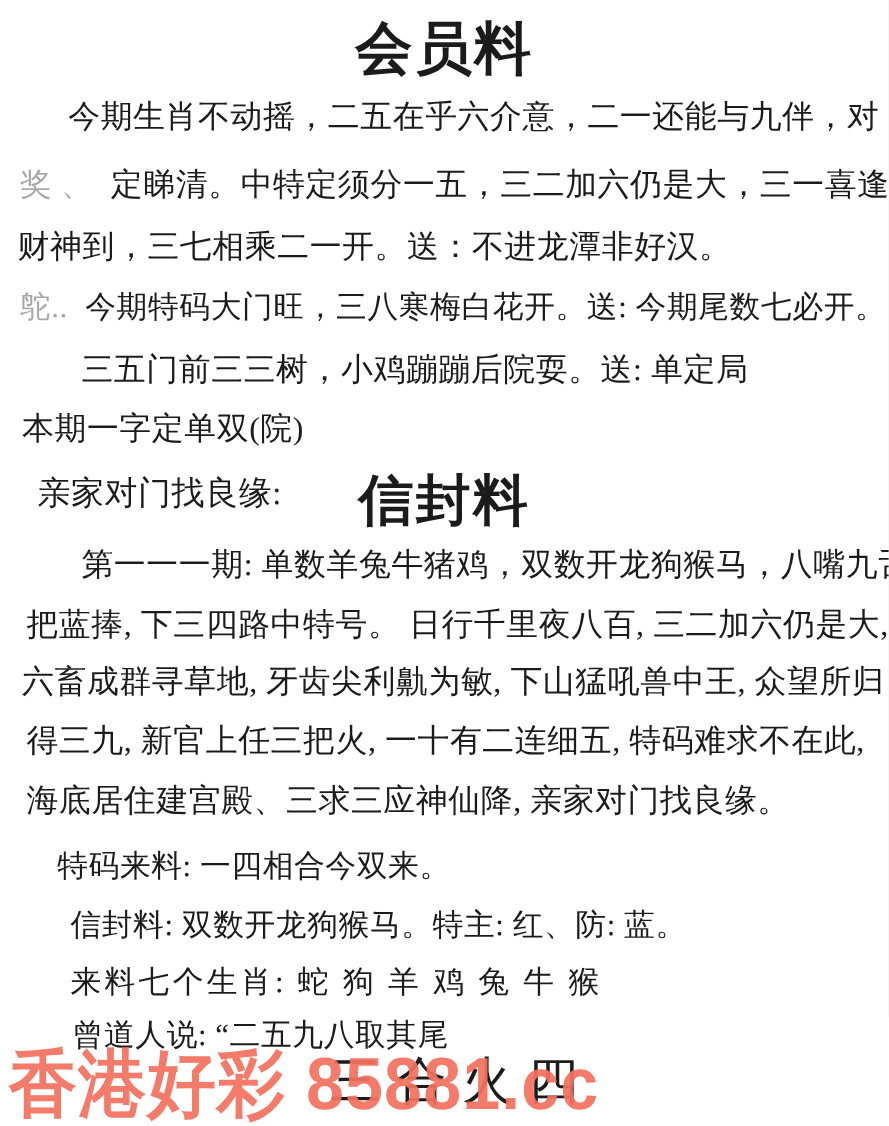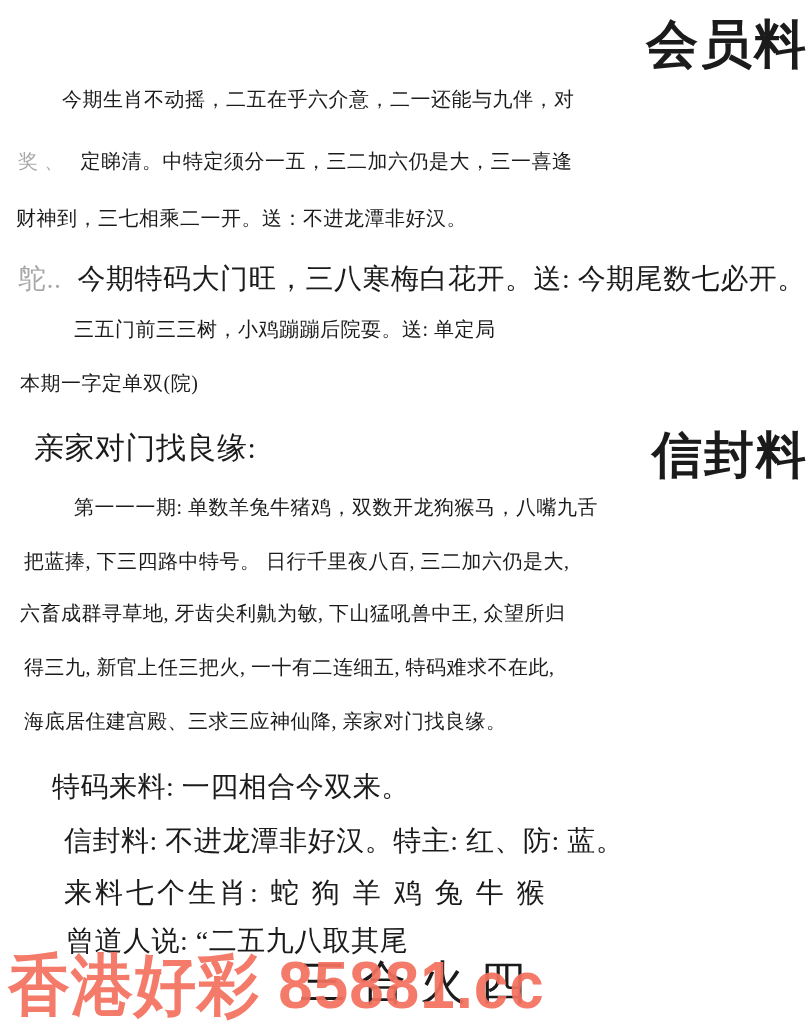--- a/index.html
+++ b/index.html
@@ -9,30 +9,30 @@
     height: 1024px;
     margin: 0 auto;
     background: #ffffff;
     overflow: hidden;
     color: #1b1b1b;
     font-family: "Liberation Serif", "DejaVu Serif", serif;
   }
   .doc-title {
     position: absolute;
     left: 0; width: 100%;
-    text-align: right;
+    text-align: center;
     font-size: 52px;
     font-weight: 700;
     letter-spacing: 2px;
     white-space: nowrap;
   }
   .line {
     position: absolute;
     white-space: nowrap;
-    font-size: 20px;
+    font-size: 29px;
     letter-spacing: 0.5px;
   }
   .smudge {
     opacity: 0.38;
     filter: blur(0.6px);
     margin-right: 16px;
   }
   .tip { font-size: 28px; }
   .handwriting-partial {
     position: absolute;
@@ -81,21 +81,21 @@
 
   <div class="line" style="top:428px; left:34px; font-size:30px;">亲家对门找良缘:</div>
 
   <div class="line" style="top:494px; left:74px;">第一一一期: 单数羊兔牛猪鸡，双数开龙狗猴马，八嘴九舌</div>
   <div class="line" style="top:548px; left:24px;">把蓝捧, 下三四路中特号。 日行千里夜八百, 三二加六仍是大,</div>
   <div class="line" style="top:600px; left:20px;">六畜成群寻草地, 牙齿尖利鼽为敏, 下山猛吼兽中王, 众望所归</div>
   <div class="line" style="top:654px; left:24px;">得三九, 新官上任三把火, 一十有二连细五, 特码难求不在此,</div>
   <div class="line" style="top:708px; left:24px;">海底居住建宫殿、三求三应神仙降, 亲家对门找良缘。</div>
 
   <div class="line tip" style="top:768px; left:52px;">特码来料: 一四相合今双来。</div>
-  <div class="line tip" style="top:822px; left:64px;">信封料: 不进龙潭非好汉。特主: 红、防: 蓝。</div>
+  <div class="line tip" style="top:822px; left:64px;">信封料: 双数开龙狗猴马。特主: 红、防: 蓝。</div>
   <div class="line tip" style="top:874px; left:64px; letter-spacing:3px;">来料七个生肖: 蛇 狗 羊 鸡 兔 牛 猴</div>
   <div class="line tip" style="top:922px; left:66px;">曾道人说: “二五九八取其尾</div>
 
   <div class="handwriting-partial" style="top:952px; left:300px;">三合火四</div>
 
   <div class="watermark" style="top: 940px; left: 8px; color: rgb(244, 112, 95);">香港好彩 85881.cc</div>
 
 </div>
 
 </body></html>

